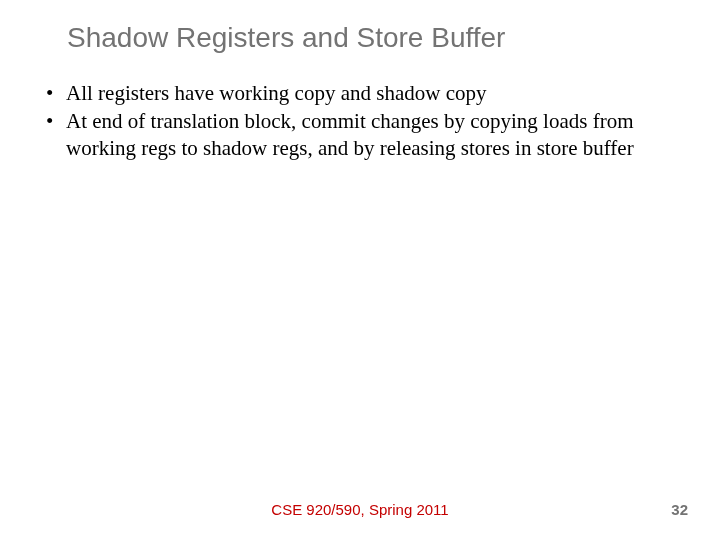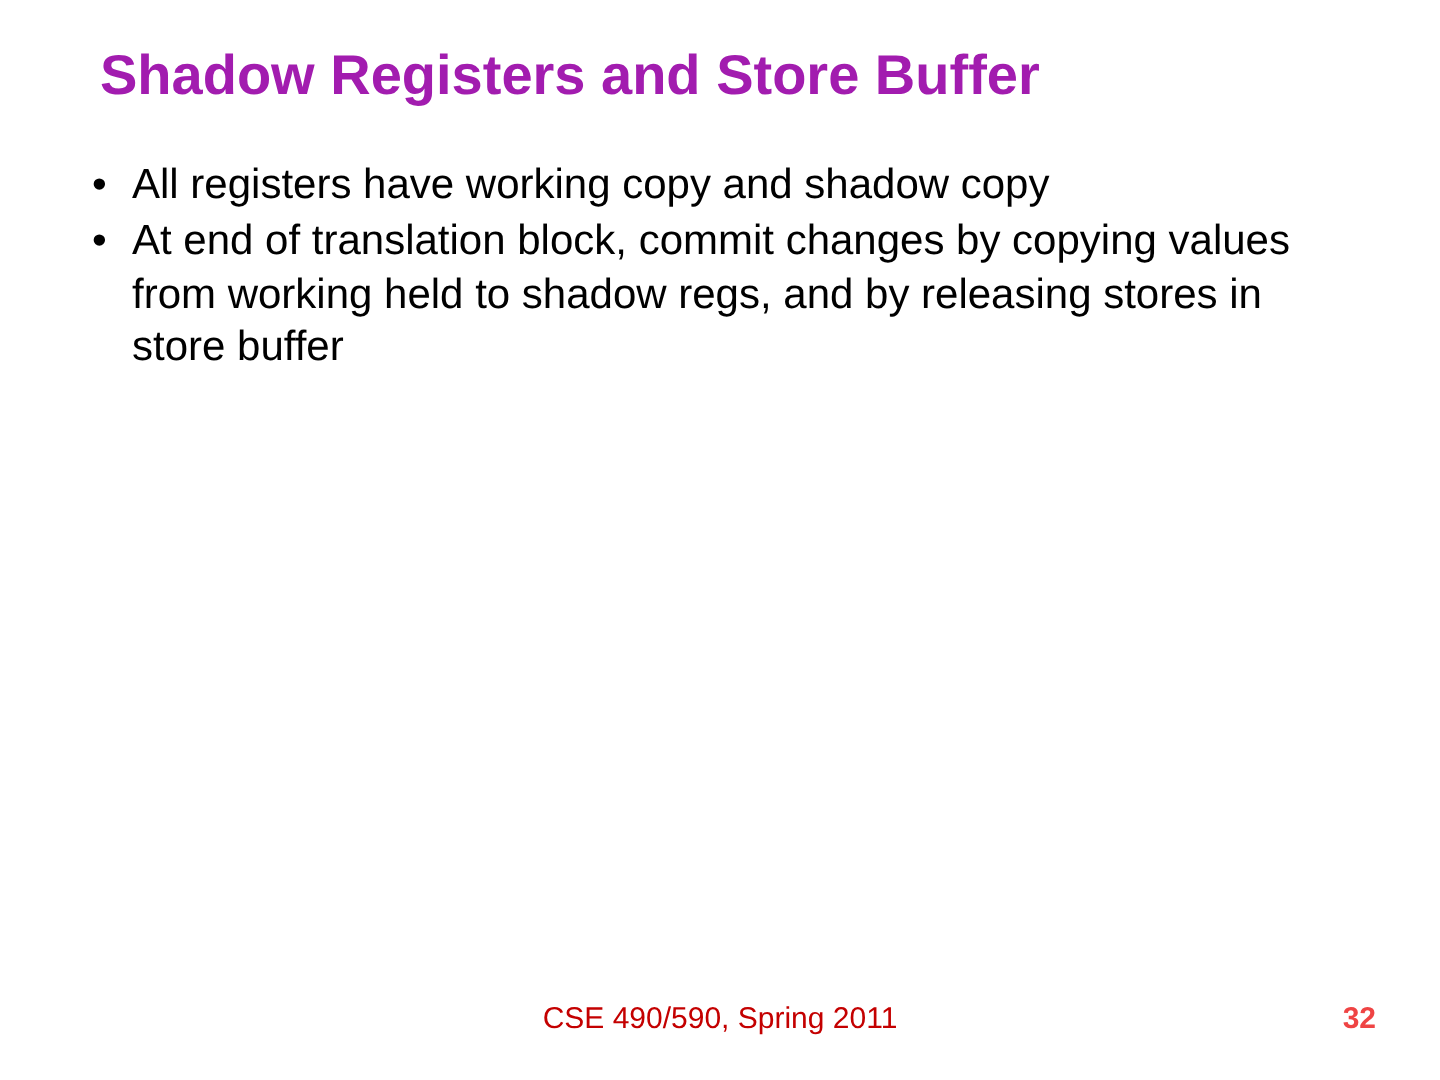--- a/index.html
+++ b/index.html
@@ -6,65 +6,66 @@
     body {
       width: 720px;
       height: 540px;
       font-family: Arial, Helvetica, sans-serif;
       background: #fff;
       position: relative;
       padding: 22px 40px 0 40px;
     }
     .title {
       font-size: 28px;
-      font-weight: bold;
-      color: #a21caf;
+      font-weight: normal;
+      color: #737373;
       margin-bottom: 26px;
-      margin-left: 10px;
+      margin-left: 27px;
     }
     .bullets {
       list-style: none;
       padding-left: 0;
       color: #000;
       font-size: 21px;
       line-height: 1.25;
     }
     .bullets li {
       position: relative;
       padding-left: 26px;
       margin-bottom: 2px;
+      font-family: Liberation Serif, serif;
     }
     .bullets li::before {
       content: "•";
       position: absolute;
       left: 6px;
       top: 0;
     }
     .footer-center {
       position: absolute;
       bottom: 22px;
       left: 0;
       width: 100%;
       text-align: center;
       color: #c40000;
       font-size: 15px;
     }
     .footer-right {
       position: absolute;
       bottom: 22px;
       right: 32px;
-      color: #ef4444;
+      color: #737373;
       font-size: 15px;
       font-weight: bold;
     }
   </style>
 </head>
 <body>
 
 <h1 class="title">Shadow Registers and Store Buffer</h1>
 
 <ul class="bullets">
   <li>All registers have working copy and shadow copy</li>
-  <li>At end of translation block, commit changes by copying values from working held to shadow regs, and by releasing stores in store buffer</li>
+  <li>At end of translation block, commit changes by copying loads from working regs to shadow regs, and by releasing stores in store buffer</li>
 </ul>
 
-<div class="footer-center">CSE 490/590, Spring 2011</div>
+<div class="footer-center">CSE 920/590, Spring 2011</div>
 <div class="footer-right">32</div>
 
 </body></html>

